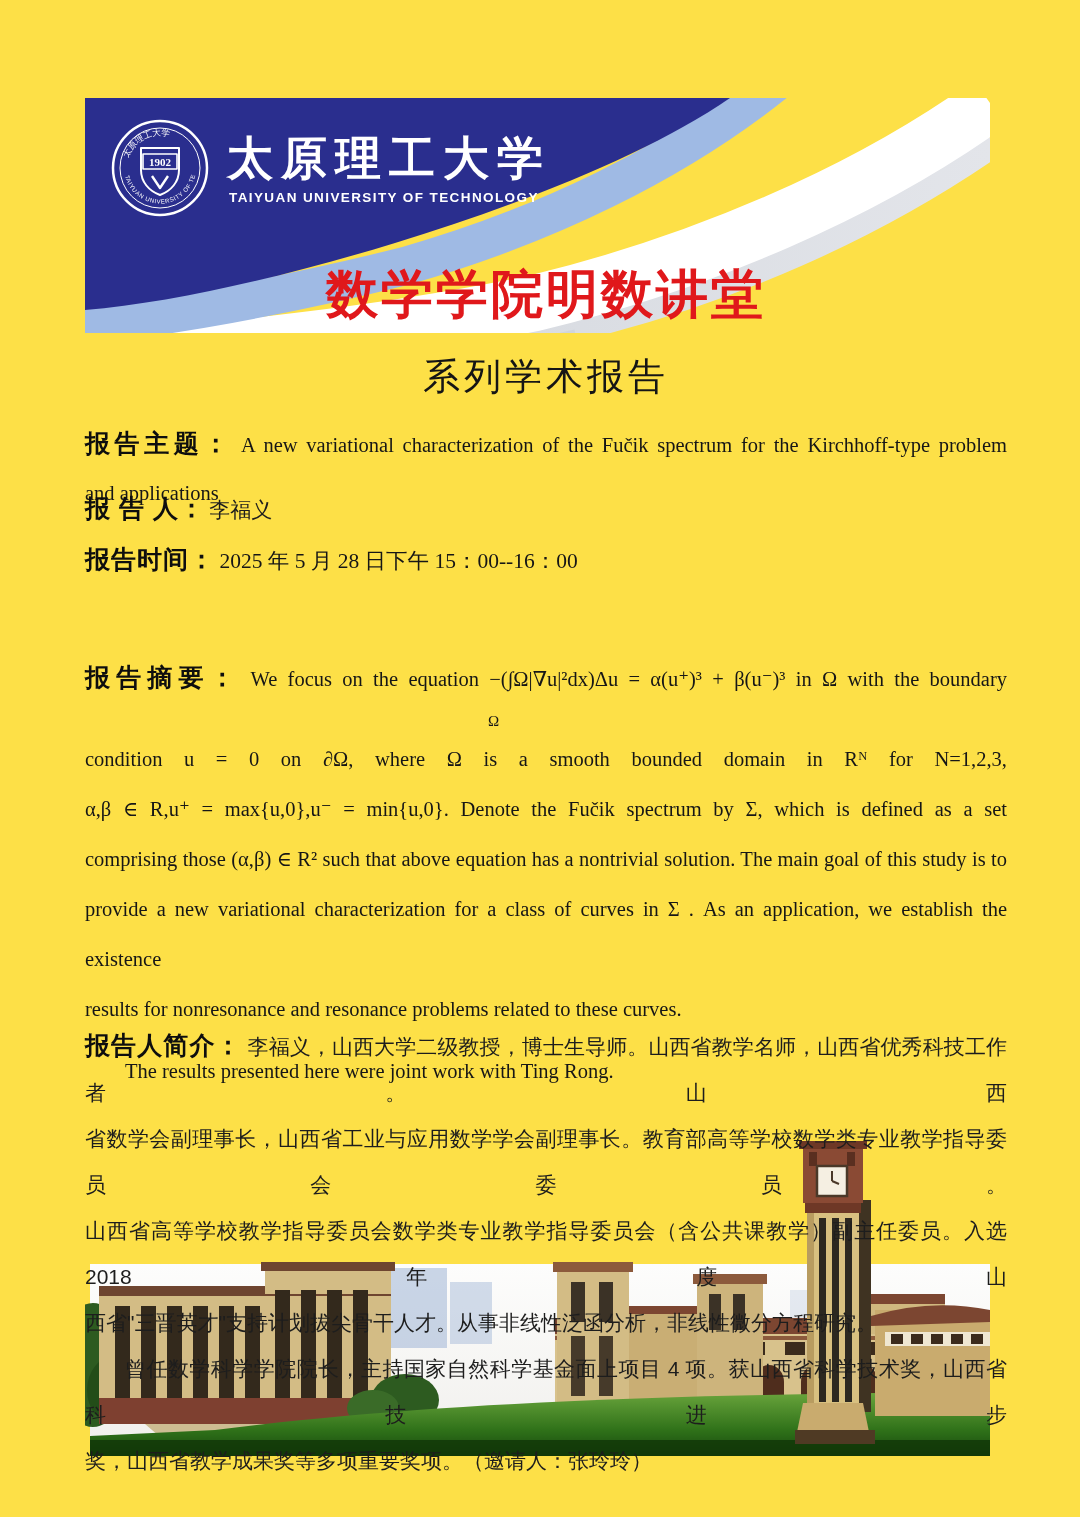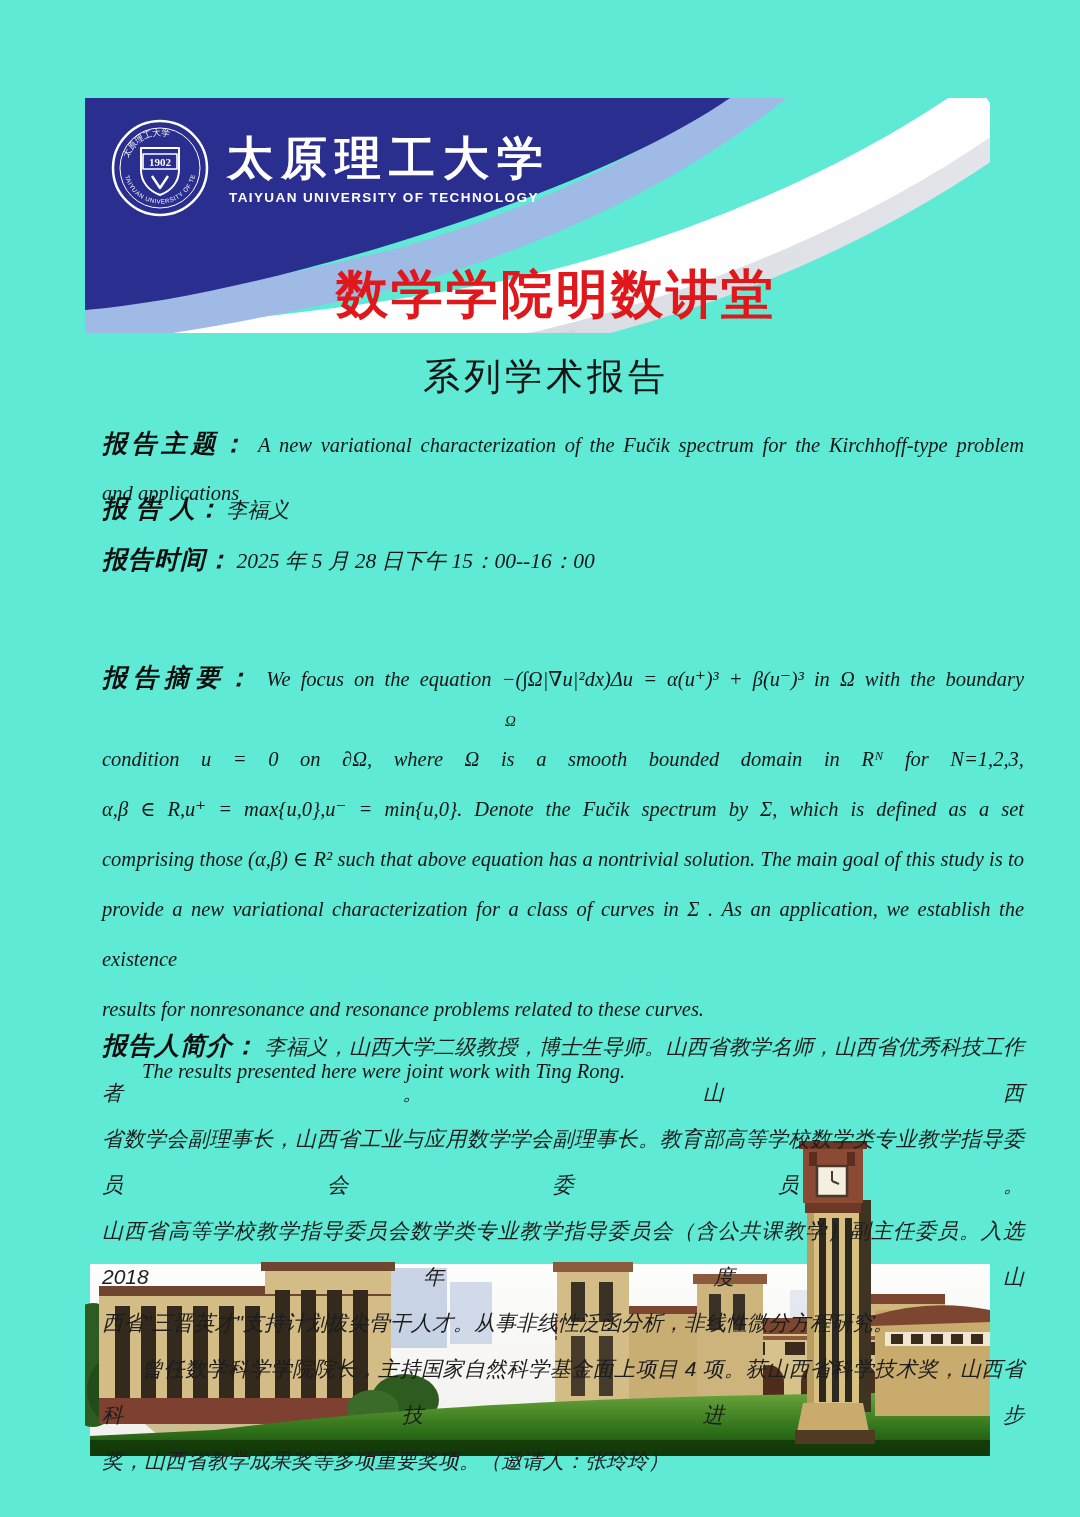--- a/index.html
+++ b/index.html
@@ -1,29 +1,29 @@
 <!DOCTYPE html>
 <html><head>
 <meta charset="utf-8">
 <style>
   html,body{margin:0;padding:0;background:#ffffff;}
-  .page{position:relative;width:1080px;height:1517px;background:#5eead4;overflow:hidden;
+  .page{position:relative;width:1080px;height:1517px;background:#fde047;overflow:hidden;
         font-family:"Liberation Sans",sans-serif;color:#1c1c1c;}
   .abs{position:absolute;}
   
   .banner-svg{left:85px;top:98px;}
   
   .poster-title{left:85px;top:262px;width:922px;text-align:center;
      font-family:"Liberation Serif","DejaVu Serif",serif;font-weight:700;
-     font-size:52px;letter-spacing:3px;line-height:66px;padding-left:10px;}
+     font-size:52px;letter-spacing:3px;line-height:66px;}
   .poster-subtitle{left:85px;top:352px;width:922px;text-align:center;
      font-family:Liberation Mono, monospace;
      font-size:37px;letter-spacing:4px;color:#151515;}
   
-  .row{position:absolute;left:102px;width:922px;z-index:3;font-style:italic;}
+  .row{position:absolute;left:85px;width:922px;z-index:3;}
   .label{font-weight:700;font-size:25px;color:#0e0e0e;letter-spacing:1px;
      font-family:"Liberation Sans","DejaVu Sans",sans-serif;}
   .en{font-family:"Liberation Serif","DejaVu Serif",serif;font-size:20.5px;color:#161616;}
   .cn{font-size:21px;color:#1d1d1d;}
   .serifnum{font-family:"Liberation Serif","DejaVu Serif",serif;font-size:21.5px;color:#161616;}
   .jline{text-align:justify;text-align-last:justify;}
   .topic-line{line-height:47px;}
   .abs-line{line-height:50px;}
   .abs-line-first{margin-bottom:28px;}
   .bio-line{line-height:46px;}

